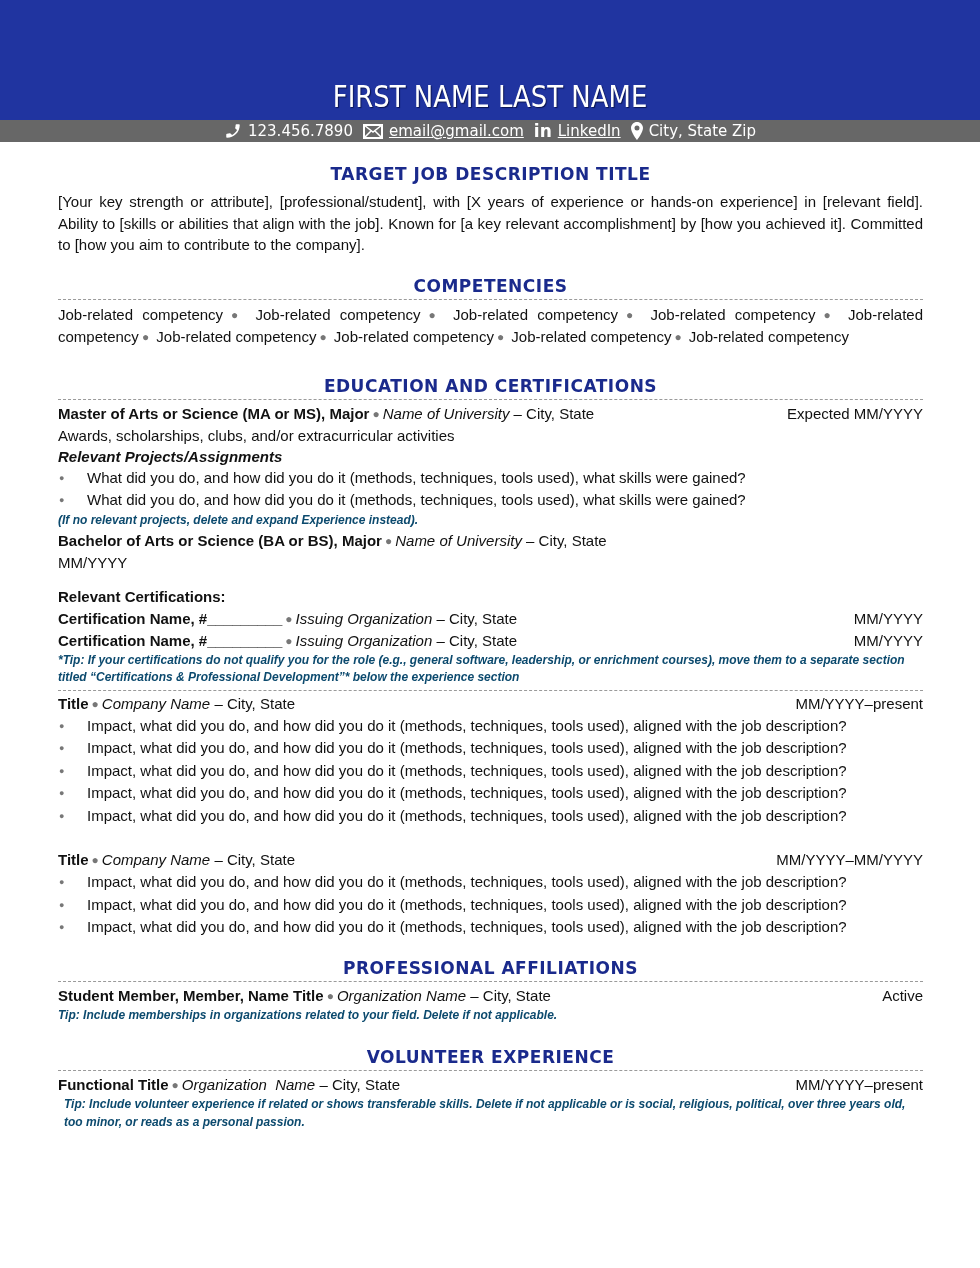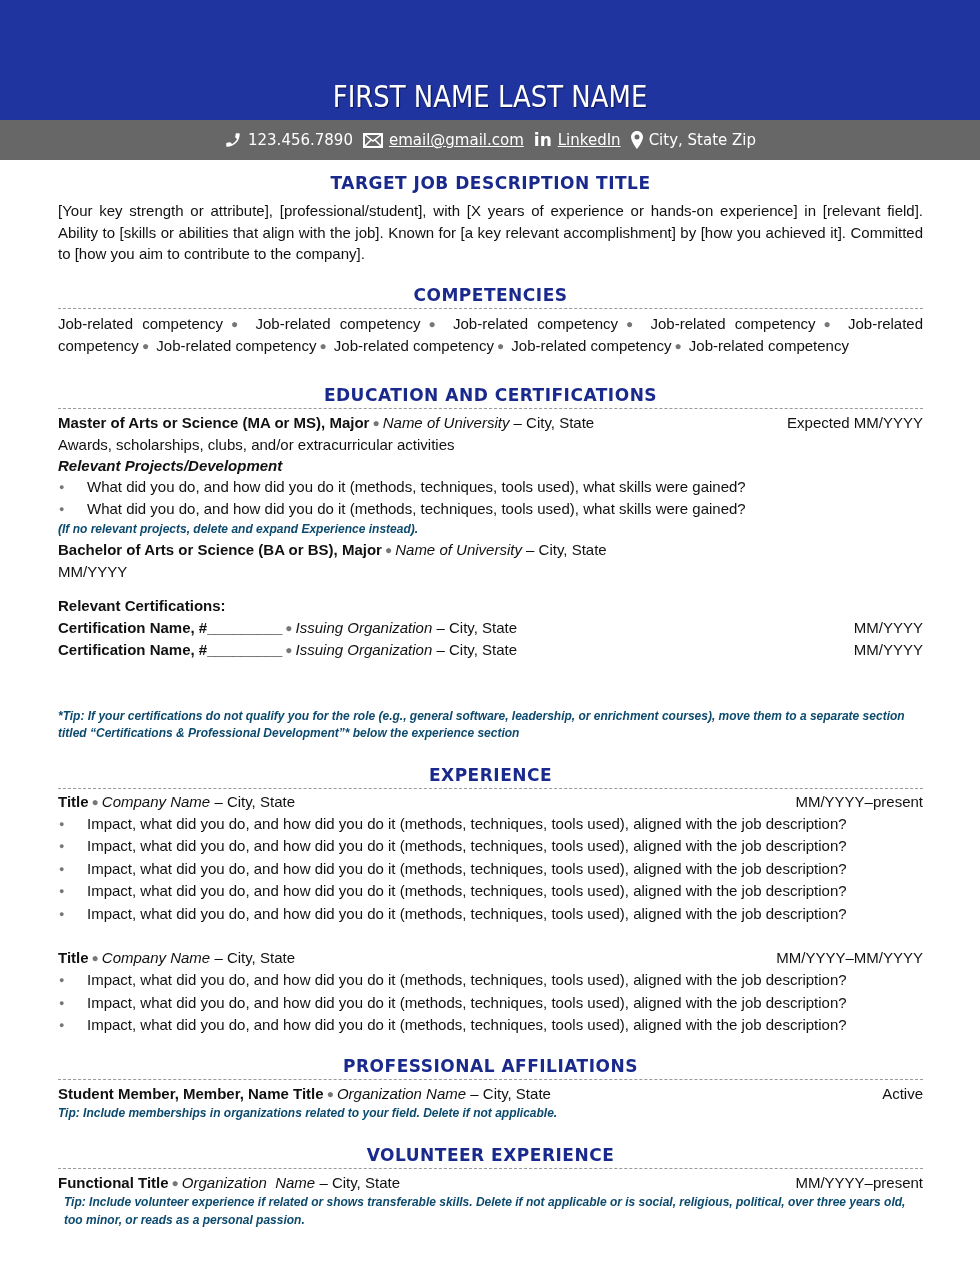--- a/index.html
+++ b/index.html
@@ -3,28 +3,28 @@
 <meta charset="utf-8">
 <style>
   * { box-sizing: border-box; margin: 0; padding: 0; }
   html, body { width: 980px; height: 1268px; background: #ffffff; }
   body { font-family: "Liberation Sans", "DejaVu Sans", sans-serif; color: #111; position: relative; overflow: hidden; }
 
   .header-band { position: absolute; left: 0; top: 0; width: 980px; height: 120px; background: #2034a0; }
   .name { position: absolute; left: 0; top: 78px; width: 980px; text-align: center; color: #fff;
           font-family: "DejaVu Sans", sans-serif; font-size: 31px; letter-spacing: 0px; font-stretch: condensed;
           text-shadow: 1px 1px 1px #0a1450; transform: scaleX(0.93); }
-  .contact-bar { position: absolute; left: 0; top: 120px; width: 980px; height: 40px; background: #676767;
+  .contact-bar { position: absolute; left: 0; top: 120px; width: 980px; height: 22px; background: #676767;
                  display: flex; align-items: center; justify-content: center; color: #fff; font-size: 15px;
                  font-family: "DejaVu Sans", sans-serif; gap: 0; }
   .contact-item { display: inline-flex; align-items: center; margin: 0 5px; }
   .contact-item .ic { margin-right: 6px; display: inline-flex; align-items: center; }
   .contact-item a, .contact-item .link { color: #fff; text-decoration: underline; }
 
-  .page { position: absolute; left: 58px; top: 158px; width: 865px; }
+  .page { position: absolute; left: 58px; top: 149px; width: 865px; }
   .sec-title { text-align: center; color: #1a2a8c; font-weight: bold; font-size: 17px; letter-spacing: 0.5px;
                font-family: "DejaVu Sans", sans-serif; }
   .rule { border-top: 1px dashed #9a9a9a; height: 0; margin-top: 3px; }
   .p { font-size: 15px; line-height: 21.5px; text-align: justify; }
   .row { display: flex; justify-content: space-between; font-size: 15px; line-height: 22px; }
   .row .left b { font-weight: bold; }
   .row .left i { font-style: italic; }
   .dot { color: #777; padding: 0 3px; font-size: 12px; vertical-align: 1px; }
   ul.bul { list-style: none; }
   ul.bul li { position: relative; padding-left: 29px; font-size: 15px; line-height: 22.5px; }
@@ -92,43 +92,42 @@
     <span>Job-related competency</span>
   </div>
 
   <div style="margin-top:27px;" class="sec-title">EDUCATION AND CERTIFICATIONS</div>
   <div class="rule"></div>
   <div class="row" style="margin-top:3px;">
     <span class="left"><b>Master of Arts or Science (MA or MS), Major</b><span class="dot">●</span><i>Name of University</i> <span>– City, State</span></span>
     <span>Expected MM/YYYY</span>
   </div>
   <div class="plain">Awards, scholarships, clubs, and/or extracurricular activities</div>
-  <div class="sub-head">Relevant Projects/Development</div>
+  <div class="sub-head">Relevant Projects/Assignments</div>
   <ul class="bul">
     <li>What did you do, and how did you do it (methods, techniques, tools used), what skills were gained?</li>
     <li>What did you do, and how did you do it (methods, techniques, tools used), what skills were gained?</li>
   </ul>
   <div class="tip" style="font-size:12px;line-height:16px;">(If no relevant projects, delete and expand Experience instead).</div>
   <div class="row" style="margin-top:2px;flex-direction:column;">
     <span class="left"><b>Bachelor of Arts or Science (BA or BS), Major</b><span class="dot">●</span><i>Name of University</i> <span>– City, State</span></span>
     <span>MM/YYYY</span>
   </div>
 
   <div class="bold-label" style="margin-top:12px;">Relevant Certifications:</div>
   <div class="row">
     <span class="left"><b>Certification Name, #_________</b><span class="dot">●</span><i>Issuing Organization</i> <span>– City, State</span></span>
     <span>MM/YYYY</span>
   </div>
   <div class="row">
     <span class="left"><b>Certification Name, #_________</b><span class="dot">●</span><i>Issuing Organization</i> <span>– City, State</span></span>
     <span>MM/YYYY</span>
   </div>
-  <div class="tip" style="font-size:12px;line-height:17.5px;margin-top:47px;">*Tip: If your certifications do not qualify you for the role (e.g., general software, leadership, or enrichment courses), move them to a separate section titled “Certifications &amp; Professional Development”* below the experience section</div>
+  <div class="tip" style="font-size:12px;line-height:17.5px;">*Tip: If your certifications do not qualify you for the role (e.g., general software, leadership, or enrichment courses), move them to a separate section titled “Certifications &amp; Professional Development”* below the experience section</div>
 
-  <div style="margin-top:22px;" class="sec-title">EXPERIENCE</div>
   <div class="rule"></div>
   <div class="row" style="margin-top:2px;">
     <span class="left"><b>Title</b><span class="dot">●</span><i>Company Name</i> <span>– City, State</span></span>
     <span>MM/YYYY–present</span>
   </div>
   <ul class="bul">
     <li>Impact, what did you do, and how did you do it (methods, techniques, tools used), aligned with the job description?</li>
     <li>Impact, what did you do, and how did you do it (methods, techniques, tools used), aligned with the job description?</li>
     <li>Impact, what did you do, and how did you do it (methods, techniques, tools used), aligned with the job description?</li>
     <li>Impact, what did you do, and how did you do it (methods, techniques, tools used), aligned with the job description?</li>

